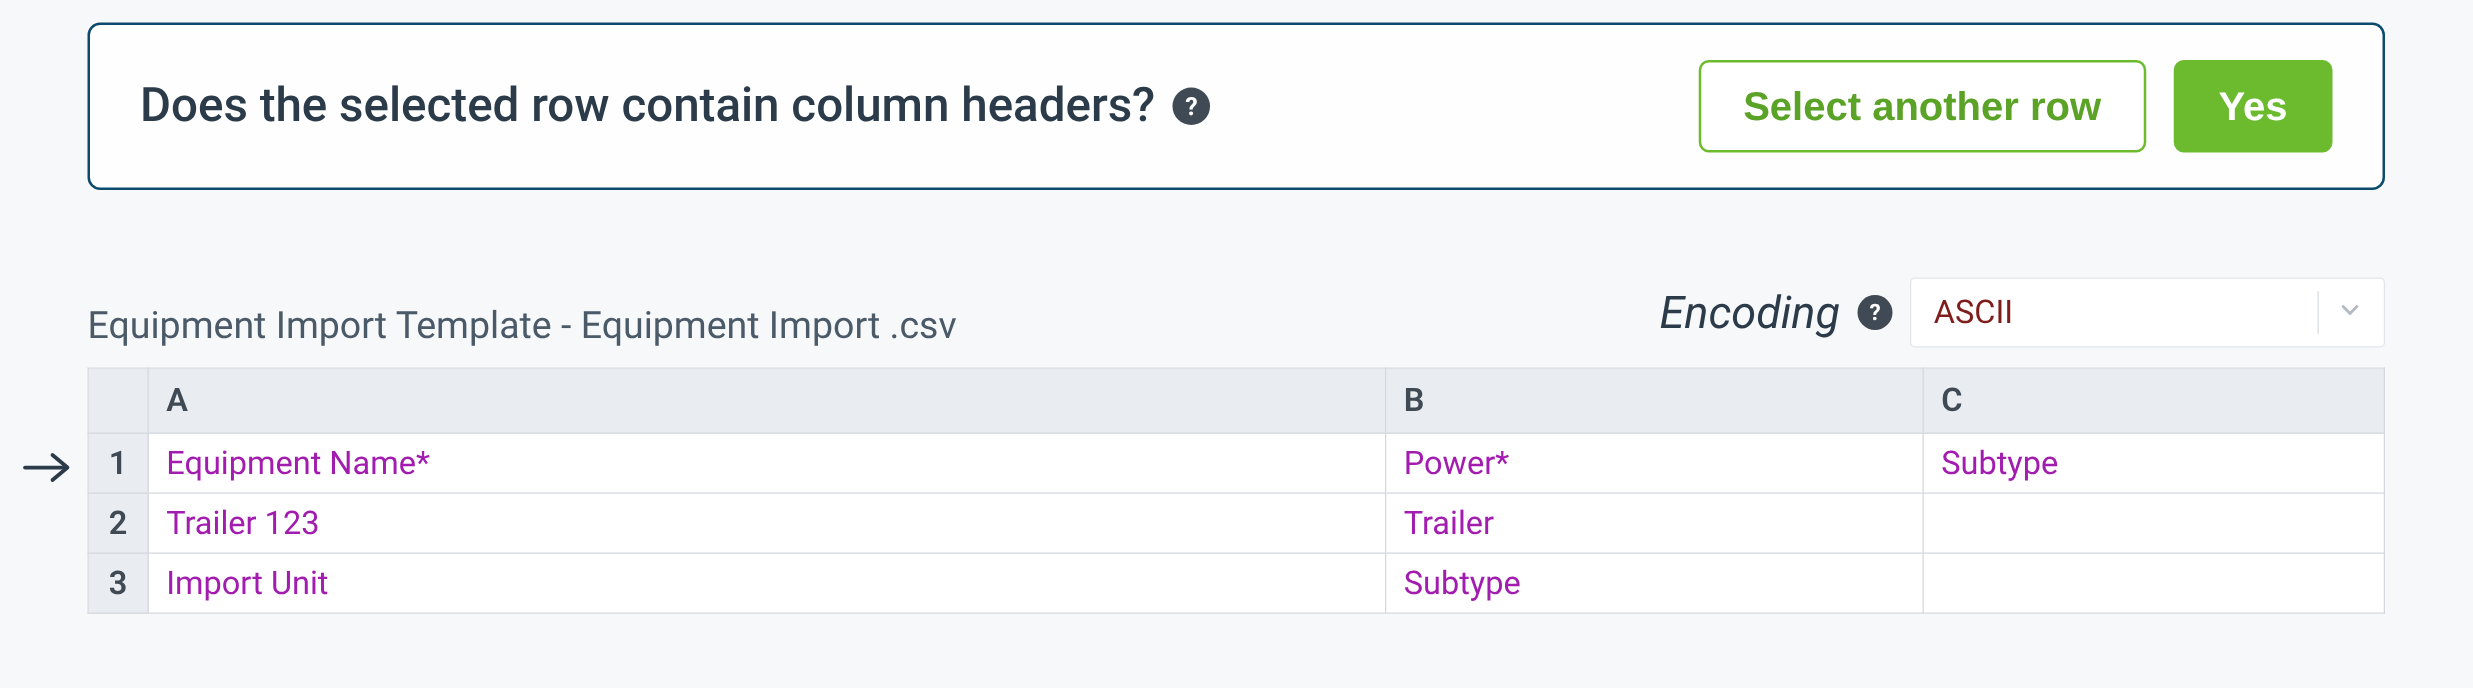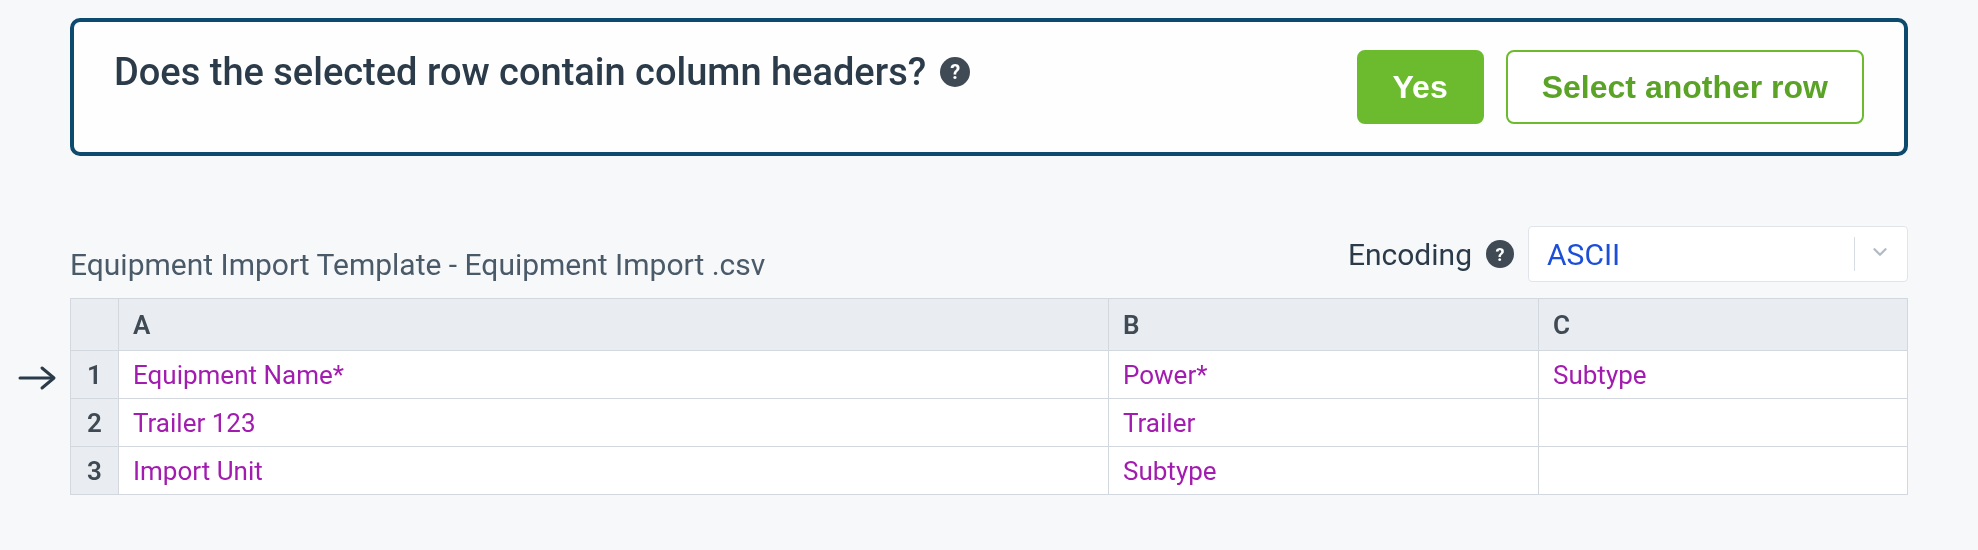--- a/index.html
+++ b/index.html
@@ -12,25 +12,25 @@
     background: #f7f8f9;
     padding: 18px 0 40px 0;
     color: #2b3b4a;
     width: 1978px;
   }
   .wrap {
     padding-left: 70px;
     padding-right: 70px;
   }
   .prompt-box {
-    border: 4px solid #0c4a6e;
+    border: 2px solid #0c4a6e;
     border-radius: 10px;
     background: #fdfefd;
     display: flex;
-    align-items: flex-start;
+    align-items: center;
     justify-content: space-between;
     padding: 28px 40px;
     margin-bottom: 70px;
   }
   .prompt-left {
     display: flex;
     align-items: center;
     gap: 14px;
   }
   .prompt-text {
@@ -93,38 +93,39 @@
   .file-name {
     font-size: 30px;
     color: #4a5a68;
   }
   .encoding-group {
     display: flex;
     align-items: center;
     gap: 14px;
   }
   .encoding-label {
-    font-size: 30px;
-    color: #2b3b4a;
+    font-size: 36px;
+    color: #2b3b4a;
+    font-style: italic;
   }
   .select-wrap {
     position: relative;
     width: 380px;
     height: 56px;
     background: #fff;
     border: 1px solid #e1e5ea;
     border-radius: 4px;
     display: flex;
     align-items: center;
     padding: 0 56px 0 18px;
     cursor: pointer;
   }
   .select-value {
-    font-size: 30px;
-    color: #1d4ed8;
+    font-size: 26px;
+    color: #7f1d1d;
   }
   .select-divider {
     position: absolute;
     right: 52px;
     top: 10px;
     bottom: 10px;
     width: 1px;
     background: #d8dde3;
   }
   .select-chevron {
@@ -185,22 +186,22 @@
 <body>
 
 <div class="wrap">
 
   <div class="prompt-box">
     <div class="prompt-left">
       <span class="prompt-text">Does the selected row contain column headers?</span>
       <span class="help-circle">?</span>
     </div>
     <div class="prompt-actions">
+      <button class="btn btn-outline">Select another row</button>
       <button class="btn btn-primary">Yes</button>
-      <button class="btn btn-outline">Select another row</button>
     </div>
   </div>
 
   <div class="file-row">
     <div class="file-name">Equipment Import Template - Equipment Import .csv</div>
     <div class="encoding-group">
       <span class="encoding-label">Encoding</span>
       <span class="help-circle help-sm">?</span>
       <div class="select-wrap">
         <span class="select-value">ASCII</span>

